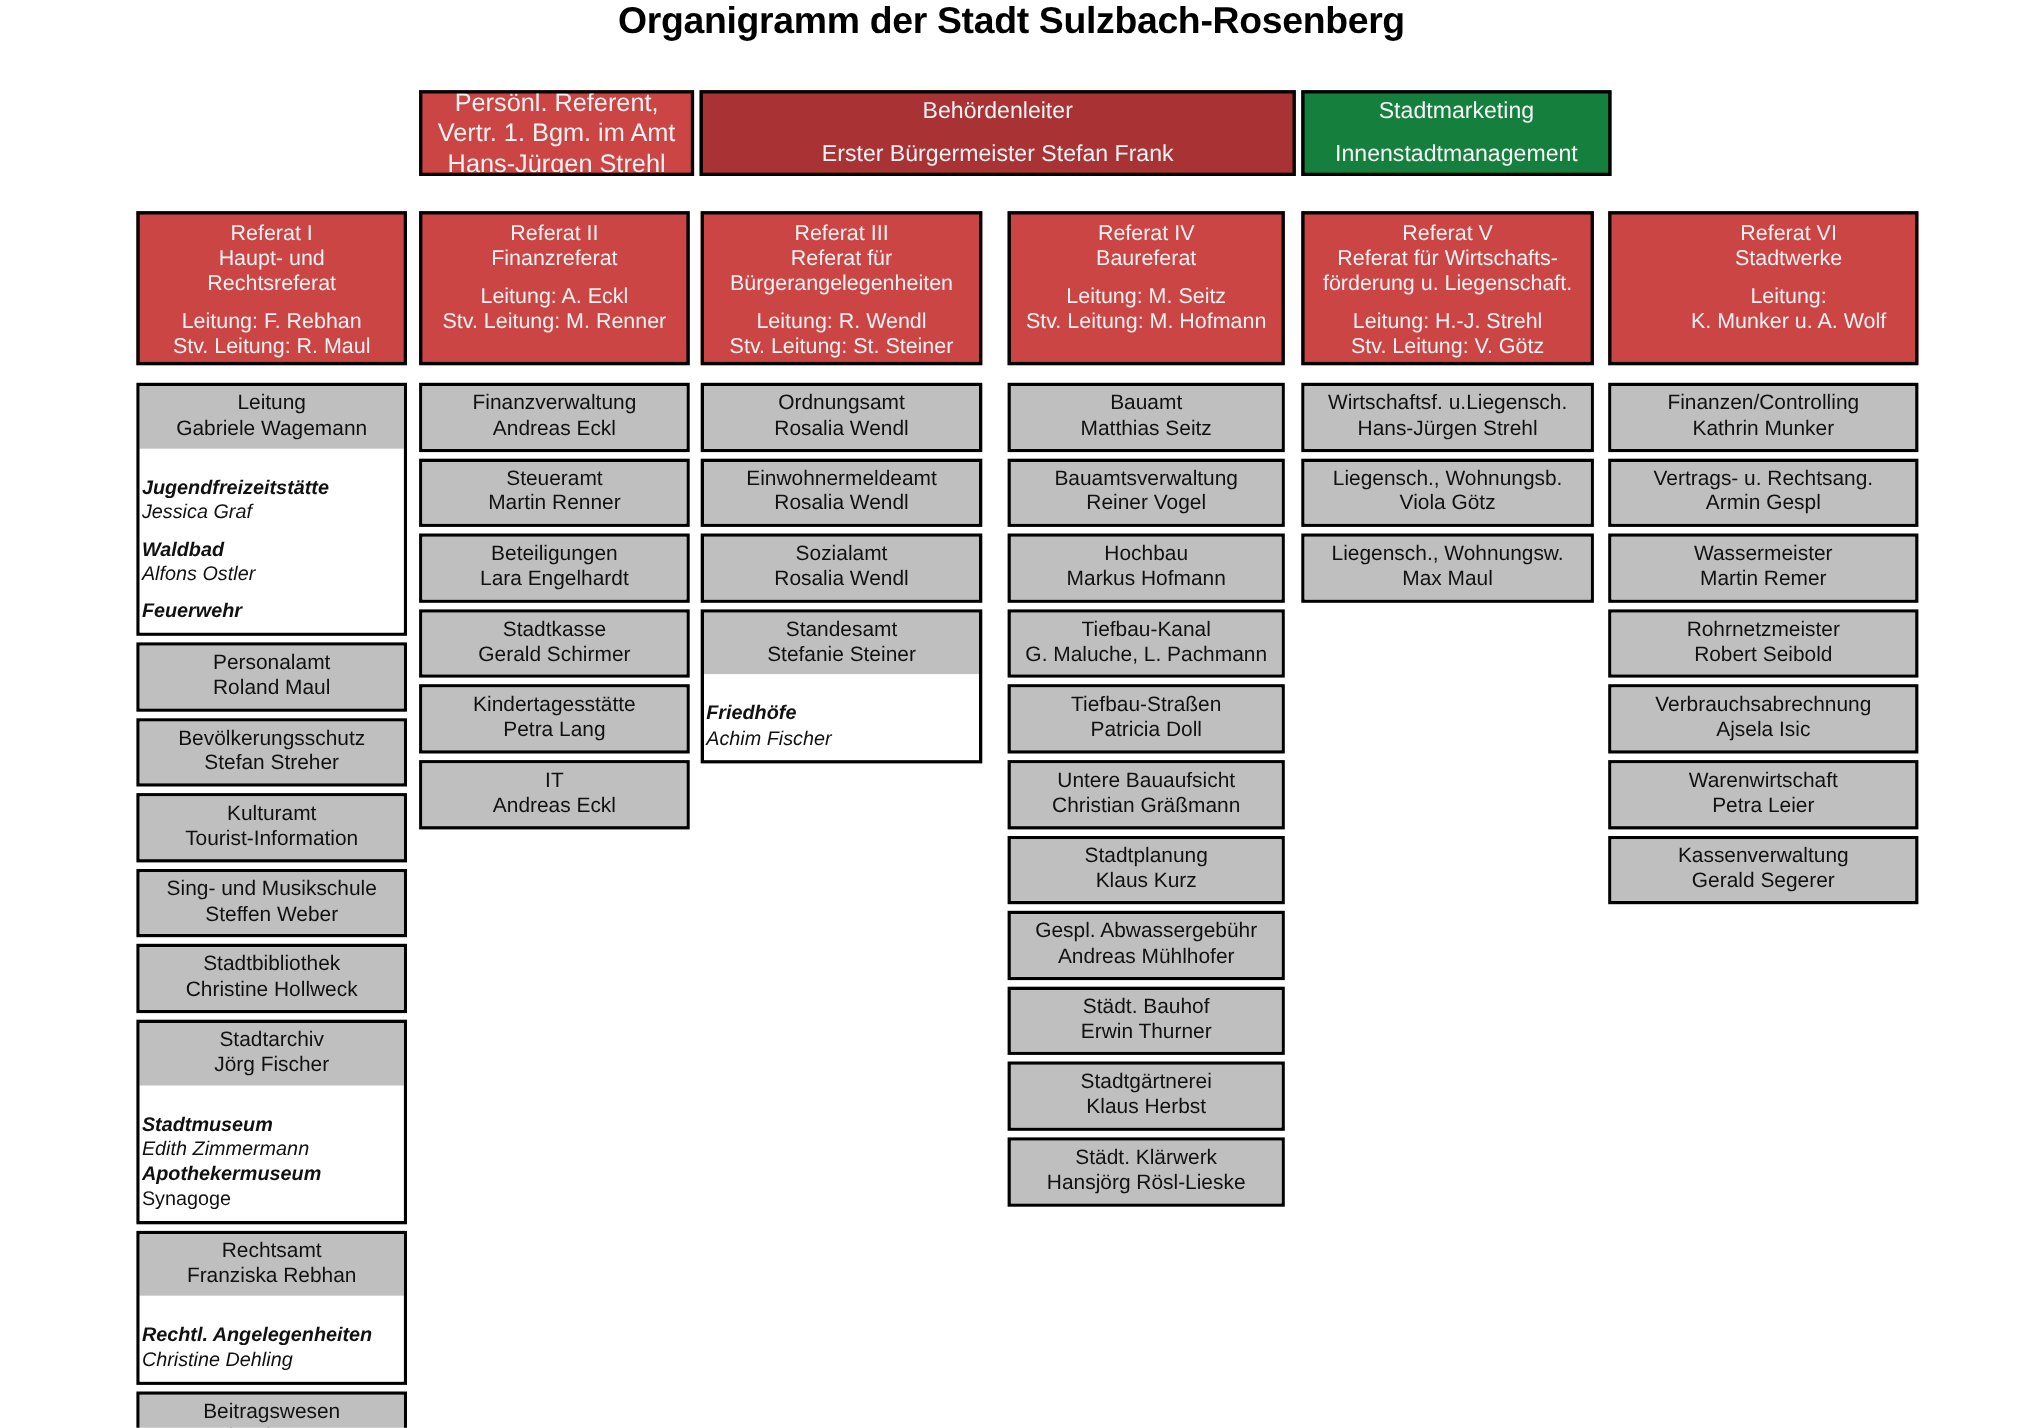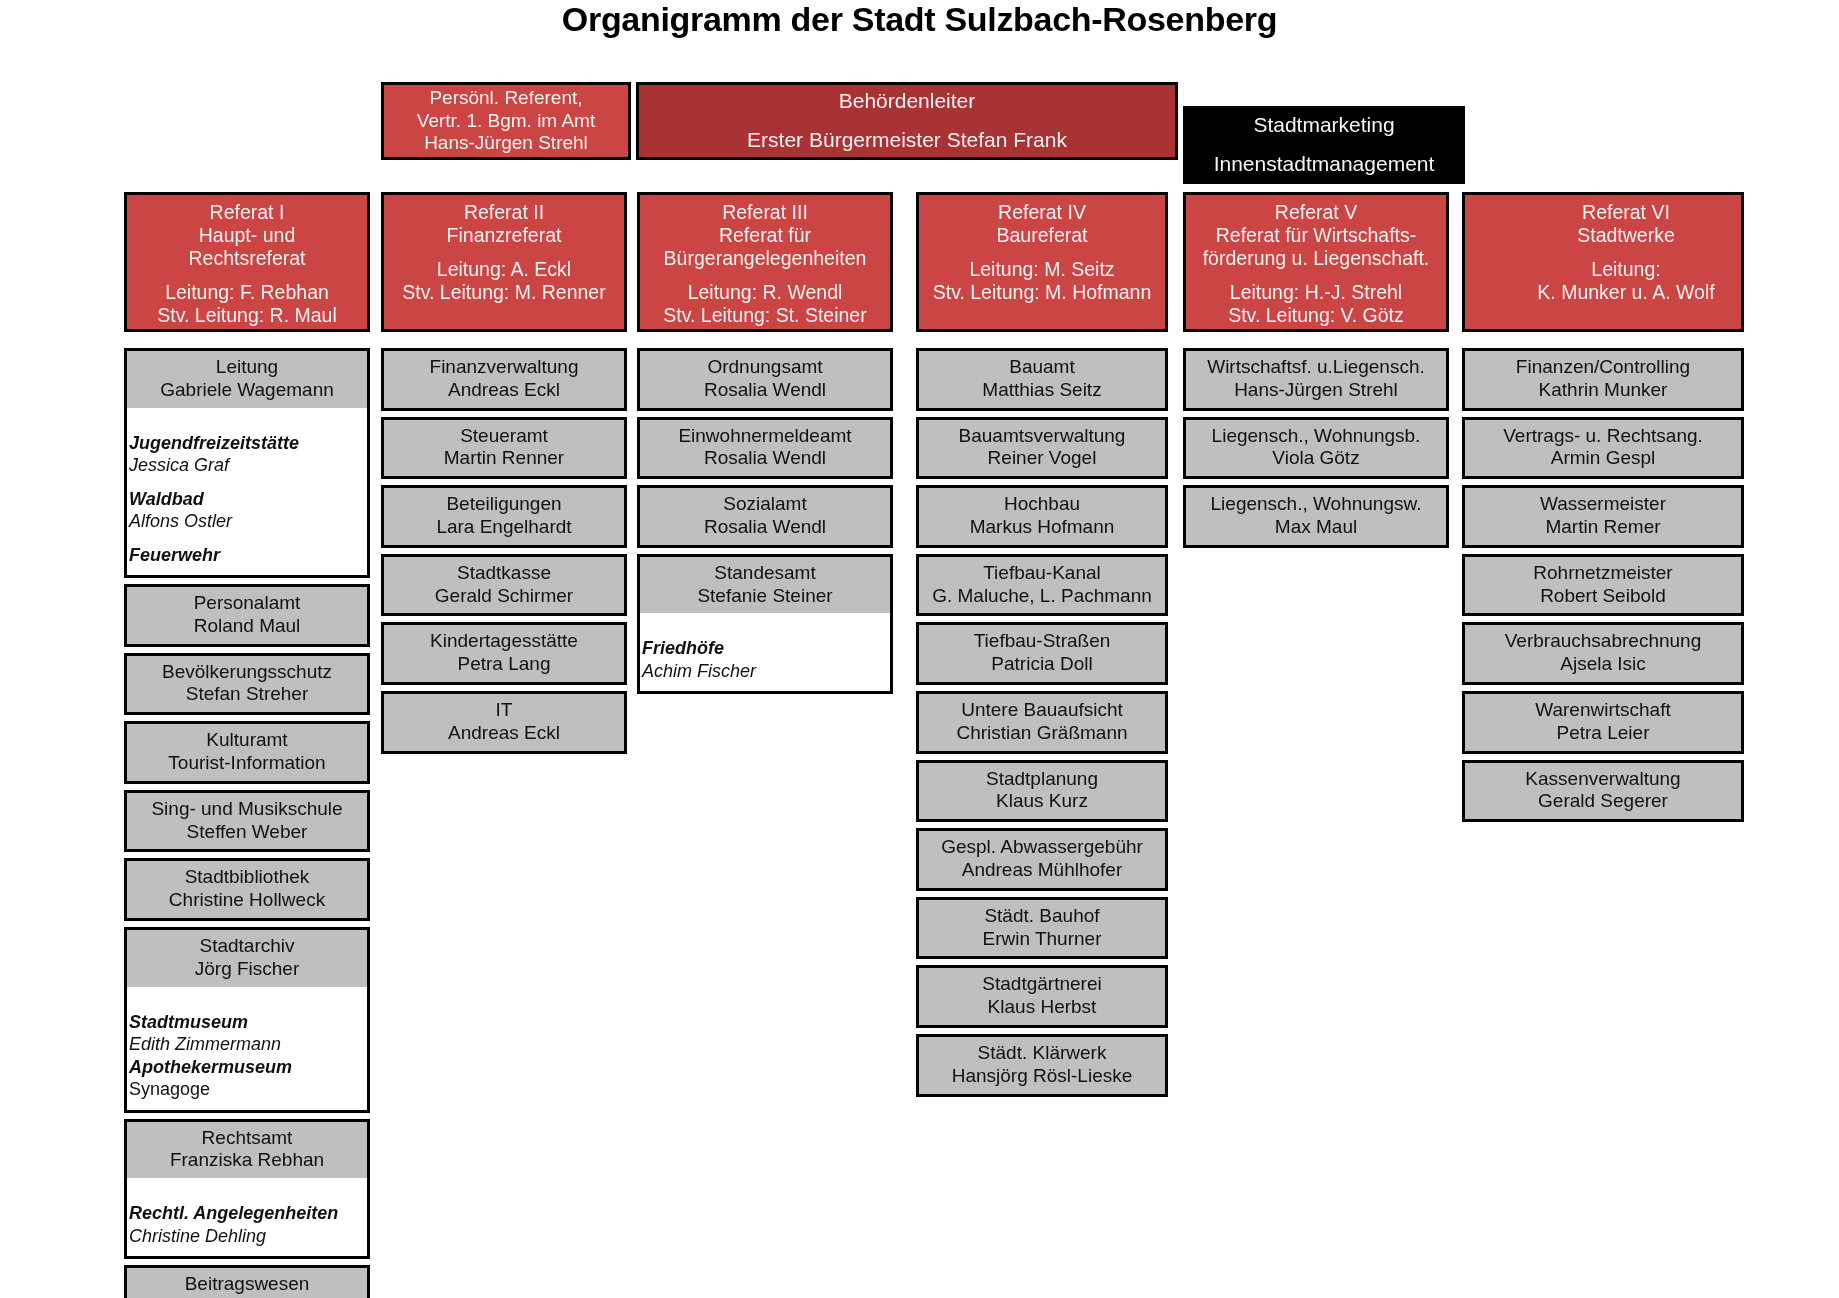--- a/index.html
+++ b/index.html
@@ -23,29 +23,29 @@
   
   .box{
     box-sizing:border-box;
     border:3px solid #000;
     text-align:center;
     line-height:1.18;
     overflow:hidden;
   }
   .red{background:#cc4545;color:#f2f2f2;}
   .darkred{background:#a93235;color:#f2f2f2;}
-  .greydark{background:#000000;color:#f5f5f5;margin-top:24px;}
+  .greydark{background:#15803d;color:#f5f5f5;}
 
   
   #top-band{
     position:absolute;left:0;right:0;top:82px;height:78px;
   }
   #top-band .box{position:absolute;top:0;height:78px;
     display:flex;flex-direction:column;align-items:center;justify-content:center;}
-  #box-persoenlicher-referent{left:381px;width:250px;font-size:19px;padding:2px 4px;}
+  #box-persoenlicher-referent{left:381px;width:250px;font-size:23px;padding:2px 4px;}
   #box-behoerdenleiter{left:636px;width:542px;font-size:21px;}
   #box-behoerdenleiter .line1{margin-bottom:14px;}
   #box-stadtmarketing{left:1183px;width:282px;font-size:21px;}
   #box-stadtmarketing .line1{margin-bottom:14px;}
 
   
   #referat-band{position:absolute;left:0;right:0;top:192px;height:140px;}
   #referat-band .box{
     position:absolute;top:0;height:140px;width:246px;
     font-size:19.5px;

